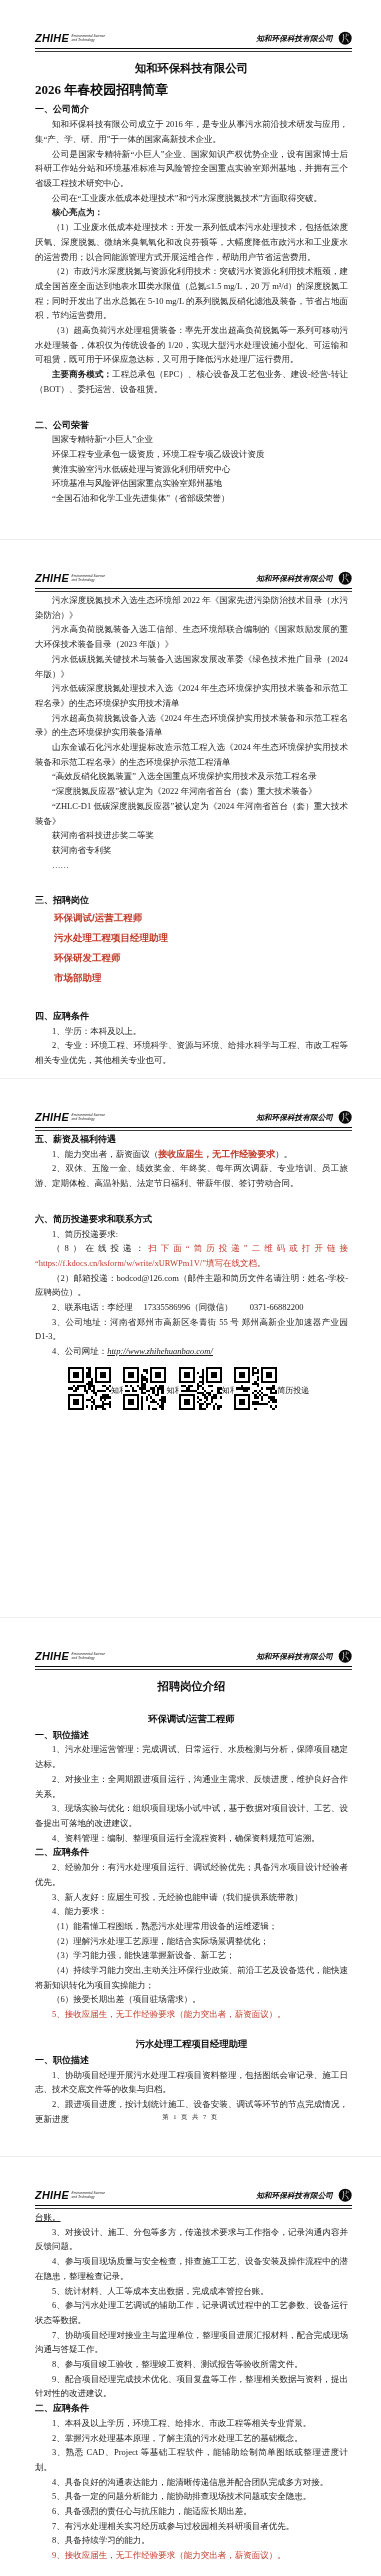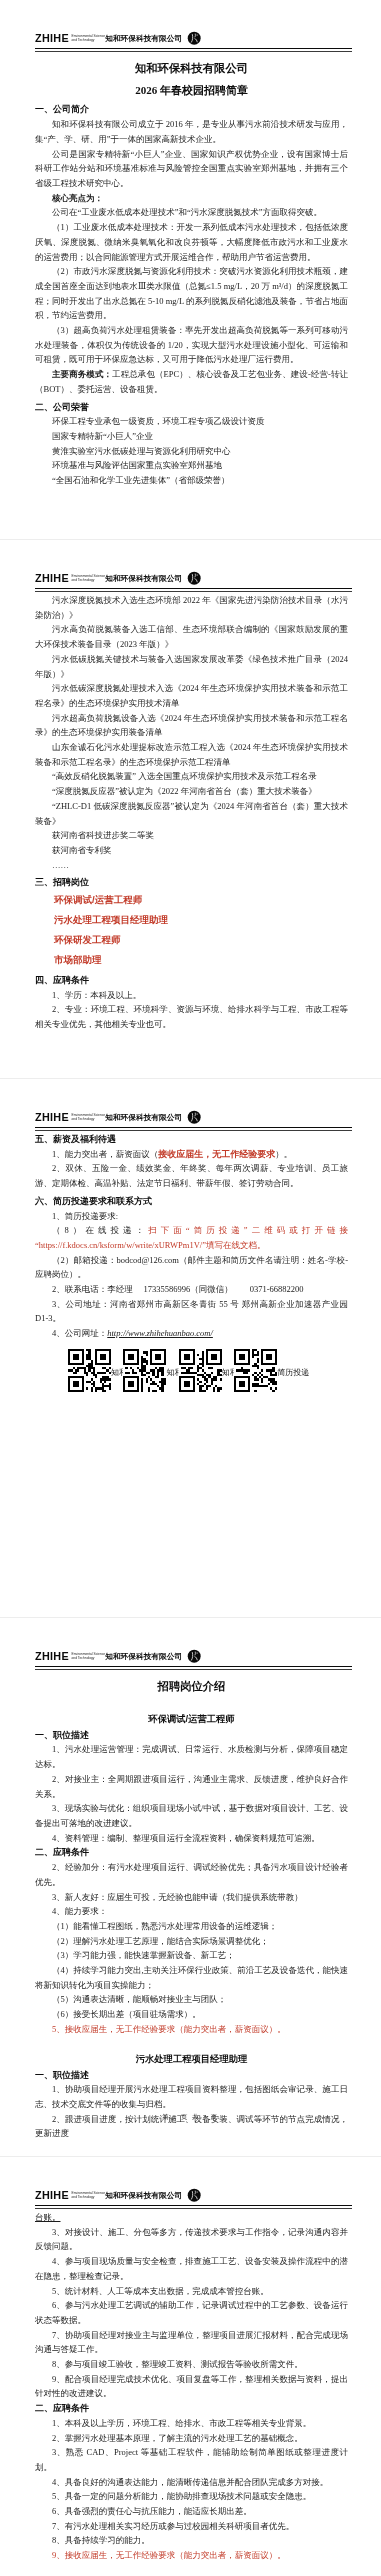--- a/index.html
+++ b/index.html
@@ -6,37 +6,37 @@
     --red:#c23a28;
     --ink:#1c1c1c;
   }
   html,body{margin:0;padding:0;background:#ffffff;}
   body{width:381px;font-family:"Liberation Serif","DejaVu Serif",serif;color:var(--ink);}
   #doc{width:381px;}
   .page{position:relative;width:381px;height:539px;overflow:hidden;background:#fff;box-sizing:border-box;}
   .page + .page{border-top:0.5px solid #ededed;}
 
   
-  .hdr{position:absolute;left:35px;right:29px;top:30px;height:17.5px;display:flex;justify-content:flex-start;align-items:center;}
+  .hdr{position:absolute;left:35px;right:29px;top:30px;height:17.5px;display:flex;justify-content:space-between;align-items:center;font-style:italic;}
   .hdr-left{display:flex;align-items:flex-end;}
   .zhihe-word{font-family:"Liberation Sans","DejaVu Sans",sans-serif;font-weight:bold;font-size:10.8px;line-height:10.8px;letter-spacing:0.3px;color:#0b0b0b;}
   .zhihe-sub{font-family:"Liberation Sans","DejaVu Sans",sans-serif;font-size:3.3px;line-height:3.9px;color:#1f1f1f;margin-left:2.6px;padding-bottom:1px;}
   .hdr-right{display:flex;align-items:center;gap:4.6px;}
   .hdr-company{font-family:"Liberation Sans","DejaVu Sans",sans-serif;font-weight:bold;font-size:7.7px;color:#0d0d0d;white-space:nowrap;}
   .rule{position:absolute;left:35px;right:29px;top:48px;height:1.5px;border-top:1.5px solid #0b0b0b;border-bottom:0.5px solid #3a3a3a;}
 
   
   .content{position:absolute;left:35px;right:33px;top:53px;}
   .para{margin:0;font-size:8.5px;line-height:14.7px;text-align:justify;text-indent:2em;color:var(--ink);}
   .para.noindent{text-indent:0;text-decoration:underline;}
   .para.red-line{color:var(--red);}
   .h-sec{margin:0;font-family:"Liberation Sans","DejaVu Sans",sans-serif;font-weight:bold;font-size:9px;line-height:14.7px;color:#101010;}
-  .gap-before{margin-top:3px;}
+  .gap-before{margin-top:21px;}
   .doc-title{margin:5.2px 0 0 0;text-align:center;font-weight:bold;font-size:11.3px;line-height:20.6px;color:#0e0e0e;}
-  .subtitle{margin:2.1px 0 3.1px 0;text-align:center;font-weight:bold;font-size:11px;line-height:18.5px;color:#0e0e0e;}
+  .subtitle{margin:2.1px 0 3.1px 0;font-weight:bold;font-size:13px;line-height:18.5px;color:#0e0e0e;}
   .job-center{margin:15.5px 0 0 0;text-align:center;font-family:"Liberation Sans","DejaVu Sans",sans-serif;font-weight:bold;font-size:9.3px;line-height:15.5px;color:#0e0e0e;}
   .red-job{margin:0;color:var(--red);font-family:"Liberation Sans","DejaVu Sans",sans-serif;font-weight:bold;font-size:9.5px;line-height:20px;text-indent:2em;}
   .run-red{color:var(--red);}
   .run-red-bold{color:var(--red);font-weight:bold;font-size:9px;}
   .run-bold{font-weight:bold;}
   .run-link{text-decoration:underline;color:var(--ink);cursor:pointer;font-style:italic;}
   .run-link-red{color:var(--red);cursor:pointer;}
 
   
   .qr-row{display:flex;gap:12.4px;padding-left:33px;margin-top:8.2px;}
@@ -70,29 +70,29 @@
             </svg></div>
         </div>
       </div>
       <div class="rule"></div>
       <div class="content">
         <div class="doc-title">知和环保科技有限公司</div>
         <div class="subtitle">2026 年春校园招聘简章</div>
         <div class="h-sec">一、公司简介</div>
         <p class="para">知和环保科技有限公司成立于 2016 年，是专业从事污水前沿技术研发与应用，集“产、学、研、用”于一体的国家高新技术企业。</p>
         <p class="para">公司是国家专精特新“小巨人”企业、国家知识产权优势企业，设有国家博士后科研工作站分站和环境基准标准与风险管控全国重点实验室郑州基地，并拥有三个省级工程技术研究中心。</p>
+        <p class="para">公司在“工业废水低成本处理技术”和“污水深度脱氮技术”方面取得突破。</p>
         <p class="para"><span class="run-bold">核心亮点为：</span></p>
-        <p class="para">公司在“工业废水低成本处理技术”和“污水深度脱氮技术”方面取得突破。</p>
         <p class="para">（1）工业废水低成本处理技术：开发一系列低成本污水处理技术，包括低浓度厌氧、深度脱氮、微纳米臭氧氧化和改良芬顿等，大幅度降低市政污水和工业废水的运营费用；以合同能源管理方式开展运维合作，帮助用户节省运营费用。</p>
         <p class="para">（2）市政污水深度脱氮与资源化利用技术：突破污水资源化利用技术瓶颈，建成全国首座全面达到地表水Ⅲ类水限值（总氮≤1.5 mg/L，20 万 m³/d）的深度脱氮工程；同时开发出了出水总氮在 5-10 mg/L 的系列脱氮反硝化滤池及装备，节省占地面积，节约运营费用。</p>
         <p class="para">（3）超高负荷污水处理租赁装备：率先开发出超高负荷脱氮等一系列可移动污水处理装备，体积仅为传统设备的 1/20，实现大型污水处理设施小型化、可运输和可租赁，既可用于环保应急达标，又可用于降低污水处理厂运行费用。</p>
         <p class="para"><span class="run-bold">主要商务模式：</span><span class="">工程总承包（EPC）、核心设备及工艺包业务、建设-经营-转让（BOT）、委托运营、设备租赁。</span></p>
         <div class="h-sec gap-before">二、公司荣誉</div>
+        <p class="para">国家专精特新“小巨人”企业</p>
         <p class="para">环保工程专业承包一级资质，环境工程专项乙级设计资质</p>
-        <p class="para">国家专精特新“小巨人”企业</p>
         <p class="para">黄淮实验室污水低碳处理与资源化利用研究中心</p>
         <p class="para">环境基准与风险评估国家重点实验室郑州基地</p>
         <p class="para">“全国石油和化学工业先进集体”（省部级荣誉）</p>
       </div>
     </section>
     <section class="page">
       <div class="hdr">
         <div class="hdr-left">
           <div class="zhihe-word">ZHIHE</div>
           <div class="zhihe-sub">
@@ -567,21 +567,20 @@
         <p class="para">3、现场实验与优化：组织项目现场小试/中试，基于数据对项目设计、工艺、设备提出可落地的改进建议。</p>
         <p class="para">4、资料管理：编制、整理项目运行全流程资料，确保资料规范可追溯。</p>
         <div class="h-sec">二、应聘条件</div>
         <p class="para">2、经验加分：有污水处理项目运行、调试经验优先；具备污水项目设计经验者优先。</p>
         <p class="para">3、新人友好：应届生可投，无经验也能申请（我们提供系统带教）</p>
         <p class="para">4、能力要求：</p>
         <p class="para">（1）能看懂工程图纸，熟悉污水处理常用设备的运维逻辑；</p>
         <p class="para">（2）理解污水处理工艺原理，能结合实际场景调整优化；</p>
         <p class="para">（3）学习能力强，能快速掌握新设备、新工艺；</p>
         <p class="para">（4）持续学习能力突出,主动关注环保行业政策、前沿工艺及设备迭代，能快速将新知识转化为项目实操能力；</p>
-        <p class="para">（5）沟通表达清晰，能顺畅对接业主与团队；</p>
         <p class="para">（6）接受长期出差（项目驻场需求）。</p>
         <p class="para red-line">5、接收应届生，无工作经验要求（能力突出者，薪资面议）。</p>
         <div class="job-center">污水处理工程项目经理助理</div>
         <div class="h-sec">一、职位描述</div>
         <p class="para">1、协助项目经理开展污水处理工程项目资料整理，包括图纸会审记录、施工日志、技术交底文件等的收集与归档。</p>
         <p class="para">2、跟进项目进度，按计划统计施工、设备安装、调试等环节的节点完成情况，更新进度</p>
       </div>
       <div class="footer">第 1 页 共 7 页</div>
     </section>
     <section class="page">

